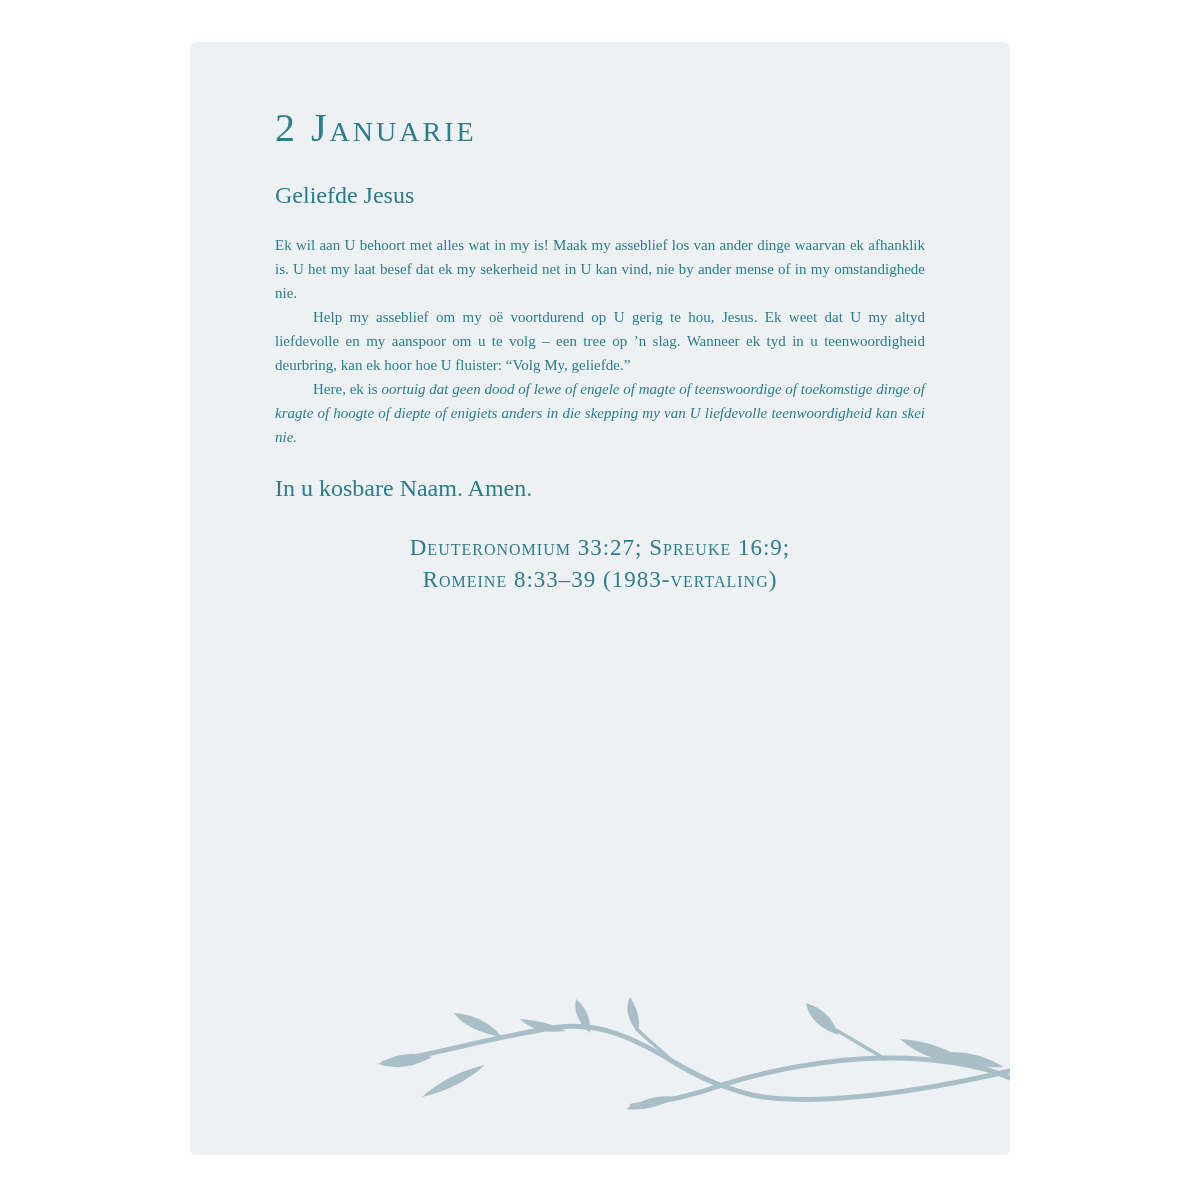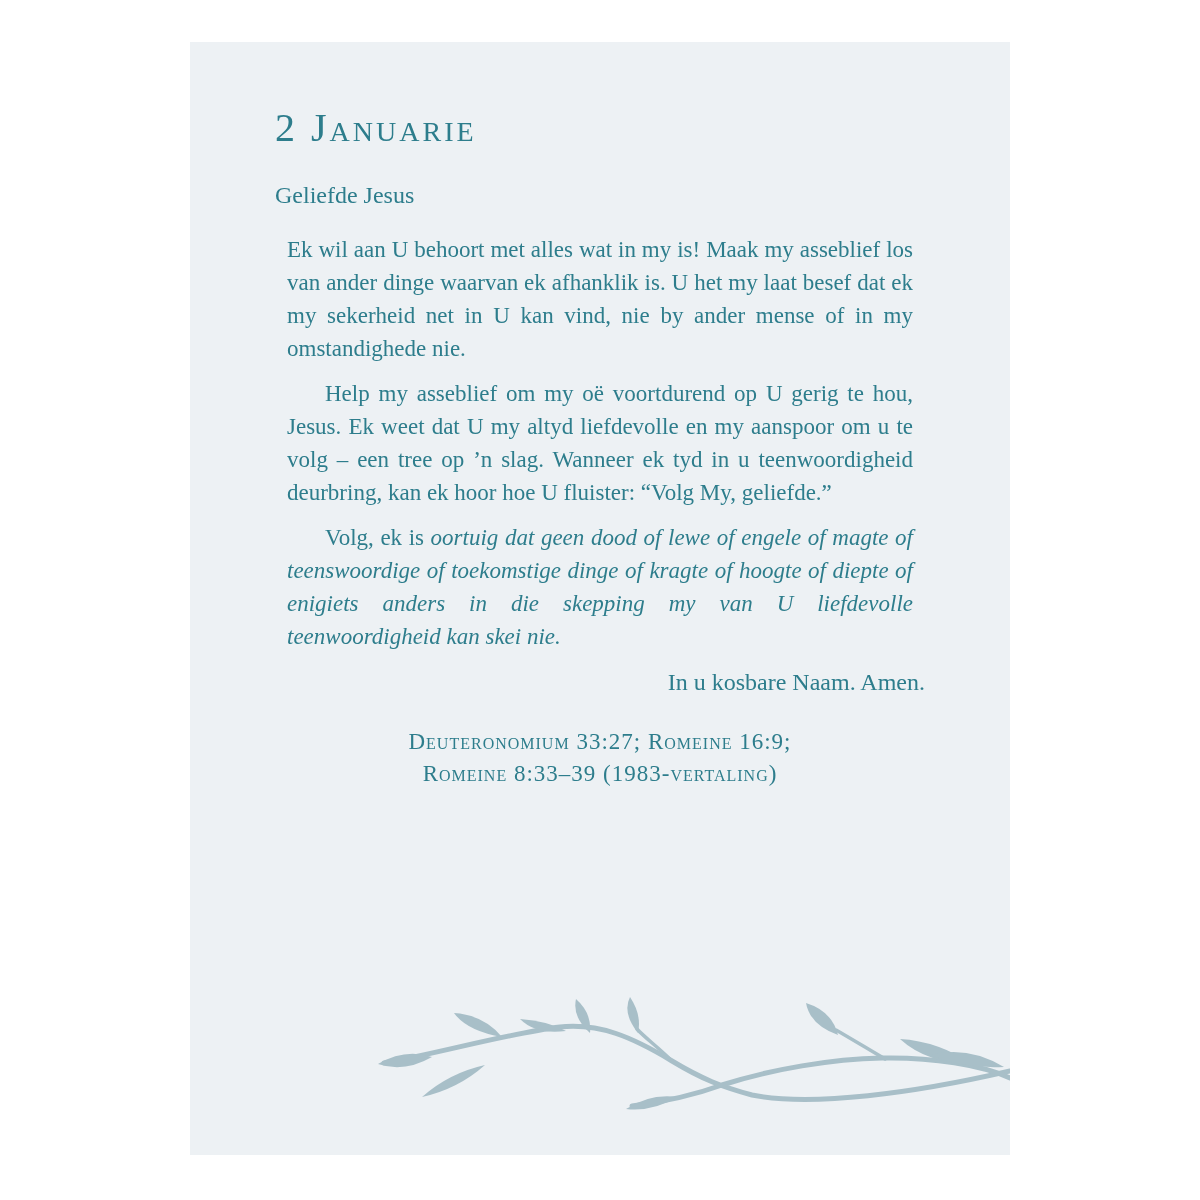--- a/index.html
+++ b/index.html
@@ -15,20 +15,21 @@
     font-family:"Liberation Serif", serif;
     position:relative;
     overflow:hidden;
   }
   .book-page{
     position:absolute;
     left:190px;top:42px;
     width:820px;height:1113px;
     background:var(--page-bg);
     overflow:hidden;
+    border-radius:6px;
   }
   .content{
     position:relative;
     padding:64px 85px 0 85px;
     color:var(--ink);
   }
   .page-title{
     font-size:40px;
     font-weight:normal;
     font-variant:small-caps;
@@ -36,34 +37,34 @@
     margin:0 0 30px 0;
     line-height:44px;
     color:var(--ink);
   }
   .greeting{
     font-size:24px;
     line-height:31px;
     margin:12px 0 22px 0;
   }
   .prayer p{
-    font-size:23px;
-    line-height:33px;
-    margin:12px;
+    font-size:15px;
+    line-height:24px;
+    margin:0;
     text-align:justify;
   }
   .prayer p.indented{
     text-indent:38px;
   }
   .prayer em{font-style:italic;}
   .closing{
     font-size:24px;
     line-height:31px;
-    text-align:right;
-    margin-top:14px;
+    text-align:left;
+    margin-top:24px;
   }
   .references{
     margin-top:28px;
     text-align:center;
     font-variant:small-caps;
     font-size:23px;
     line-height:32px;
     letter-spacing:1px;
   }
   .branch-wrap{
@@ -80,27 +81,27 @@
 <div class="book-page">
   <div class="content">
 
     <h1 class="page-title">2 Januarie</h1>
 
     <div class="greeting">Geliefde Jesus</div>
 
     <div class="prayer">
       <p><span>Ek wil aan U behoort met alles wat in my is! Maak my asseblief los van ander dinge waarvan ek afhanklik is. U het my laat besef dat ek my sekerheid net in U kan vind, nie by ander mense of in my omstandighede nie.</span></p>
       <p class="indented"><span>Help my asseblief om my oë voortdurend op U gerig te hou, Jesus. Ek weet dat U my altyd liefdevolle en my aanspoor om u te volg – een tree op ’n slag. Wanneer ek tyd in u teenwoordigheid deurbring, kan ek hoor hoe U fluister: “Volg My, geliefde.”</span></p>
-      <p class="indented"><span>Volg, ek is </span><em>oortuig dat geen dood of lewe of engele of magte of teenswoordige of toekomstige dinge of kragte of hoogte of diepte of enigiets anders in die skepping my van U liefdevolle teenwoordigheid kan skei nie.</em></p>
+      <p class="indented"><span>Here, ek is </span><em>oortuig dat geen dood of lewe of engele of magte of teenswoordige of toekomstige dinge of kragte of hoogte of diepte of enigiets anders in die skepping my van U liefdevolle teenwoordigheid kan skei nie.</em></p>
     </div>
 
     <div class="closing">In u kosbare Naam. Amen.</div>
 
     <div class="references">
-      <div>Deuteronomium 33:27; Romeine 16:9;</div>
+      <div>Deuteronomium 33:27; Spreuke 16:9;</div>
       <div>Romeine 8:33–39 (1983-vertaling)</div>
     </div>
 
   </div>
 
   <div class="branch-wrap">
     <svg viewBox="0 0 640 140" xmlns="http://www.w3.org/2000/svg">
       <g stroke="currentColor" fill="none" stroke-linecap="round">
 
         <path stroke-width="5" d="M 14 78 C 70 68 140 48 190 42 C 230 38 262 52 302 76 C 332 94 352 102 382 110 C 442 122 545 108 640 86"></path>

